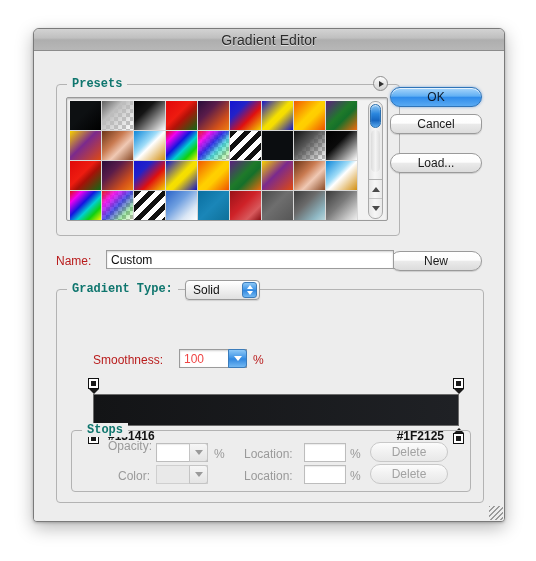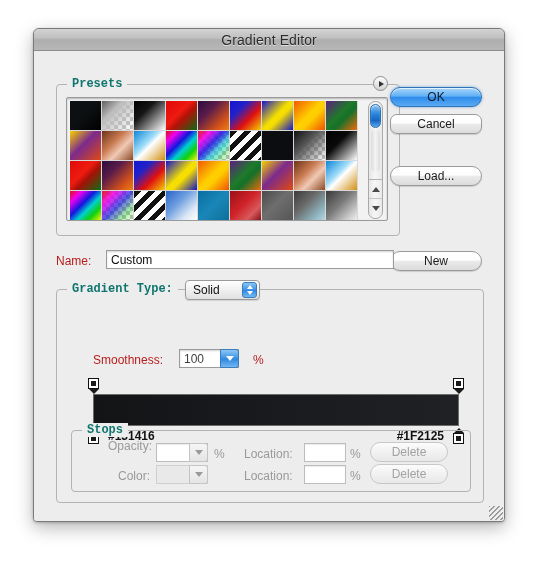--- a/index.html
+++ b/index.html
@@ -186,21 +186,21 @@
     cursor: default;
   }
   .btn.default {
     background: linear-gradient(to bottom, #a9d6fb 0%, #61b0f4 45%, #2f8ceb 52%, #59aaf2 100%);
     border: 1px solid #2f74b8;
     color: #0e1b2c;
     box-shadow: 0 0 3px rgba(60,130,210,0.65), inset 0 1px 0 rgba(255,255,255,0.7);
   }
   #btn-ok    { right: 22px; top: 36px;  width: 92px; }
   #btn-cancel{ right: 22px; top: 63px;  width: 92px; border-radius: 7px; }
-  #btn-load  { right: 22px; top: 102px; width: 92px; margin-top: 13px; }
+  #btn-load  { right: 22px; top: 102px; width: 92px; }
   #btn-save  { right: 22px; top: 129px; width: 92px; }
   #btn-new   { right: 22px; top: 200px; width: 92px; }
 
   
   .label {
     position: absolute;
     font-size: 12px;
     color: #b91c1c;
   }
   #lbl-name { left: 22px; top: 203px; }
@@ -252,25 +252,25 @@
   .stepper .dn {
     width:0;height:0;border-left:3px solid transparent;border-right:3px solid transparent;
     border-top:4px solid #ffffff;
   }
   #popup-gradtype { left: 128px; top: -10px; width: 75px; }
 
   
   #lbl-smooth { left: 36px; top: 63px; }
   #fld-smooth {
     position: absolute;
-    left: 122px; top: 59px; width: 60px; height: 19px;
+    left: 122px; top: 59px; width: 68px; height: 19px;
     background: #fff; border: 1px solid #9b9b9b; box-sizing: border-box;
     box-shadow: inset 0 1px 2px rgba(0,0,0,0.18);
     display: flex; align-items: center; padding-left: 4px;
-    font-size: 12px; color: #404040;
+    font-size: 12px; color: #ef4444;
   }
   .pulldown-btn {
     position: absolute;
     right: -1px; top: -1px;
     width: 19px; height: 19px;
     background: linear-gradient(to bottom, #8cc7f6, #3d93e6 48%, #2f86df 52%, #72b8f2);
     border: 1px solid #3b7cbb;
     border-radius: 0 3px 3px 0;
     box-sizing: border-box;
     display: flex; align-items: center; justify-content: center;

